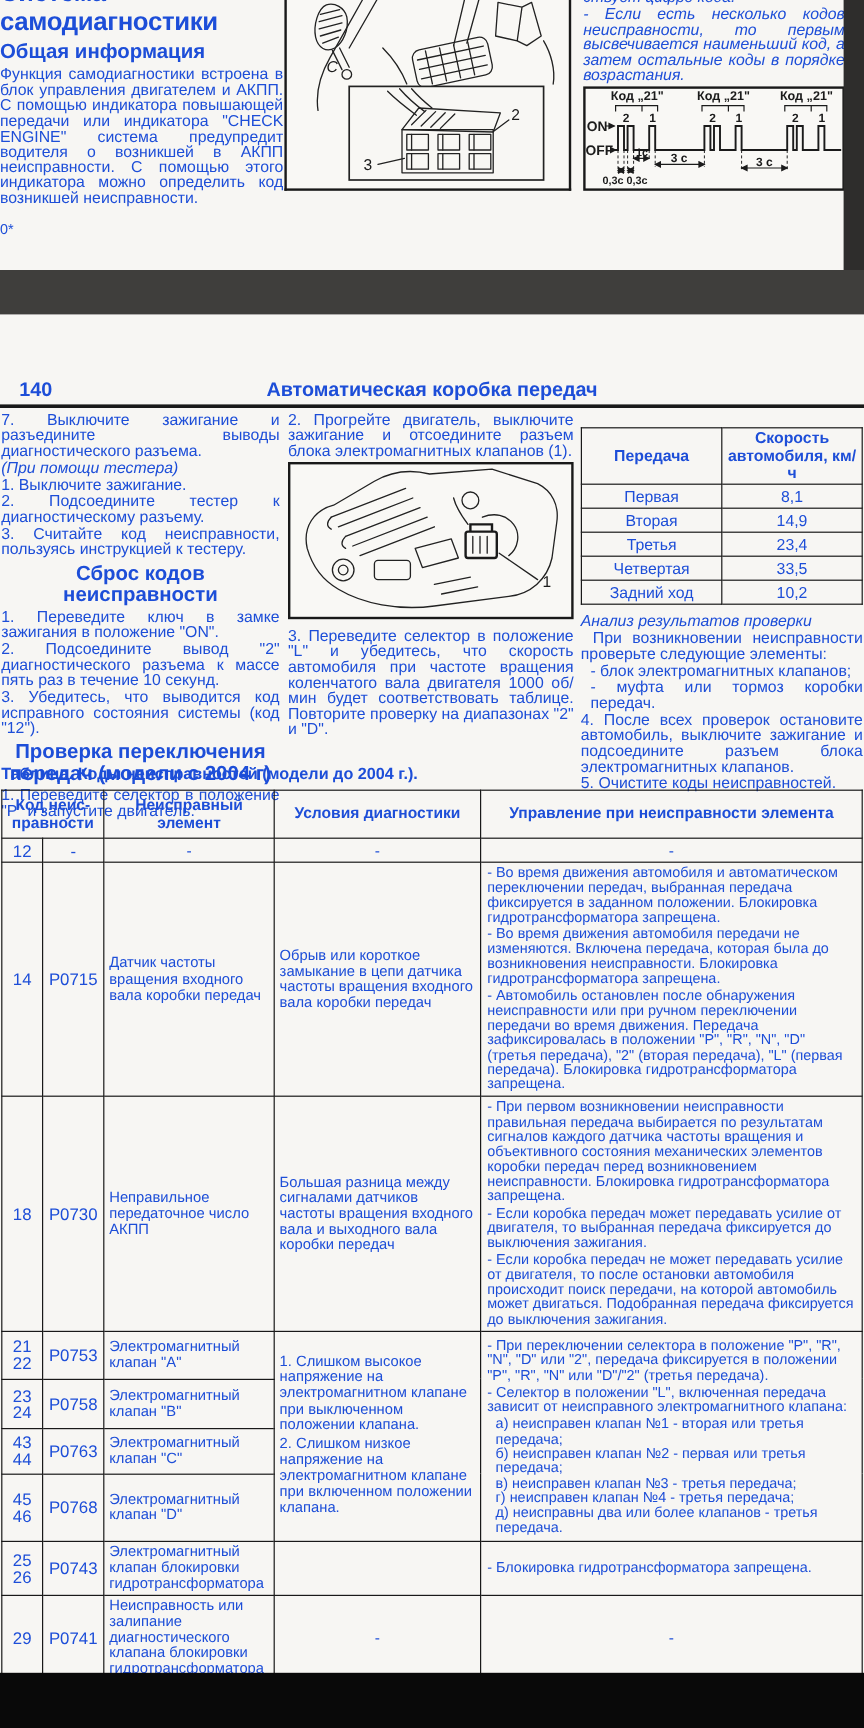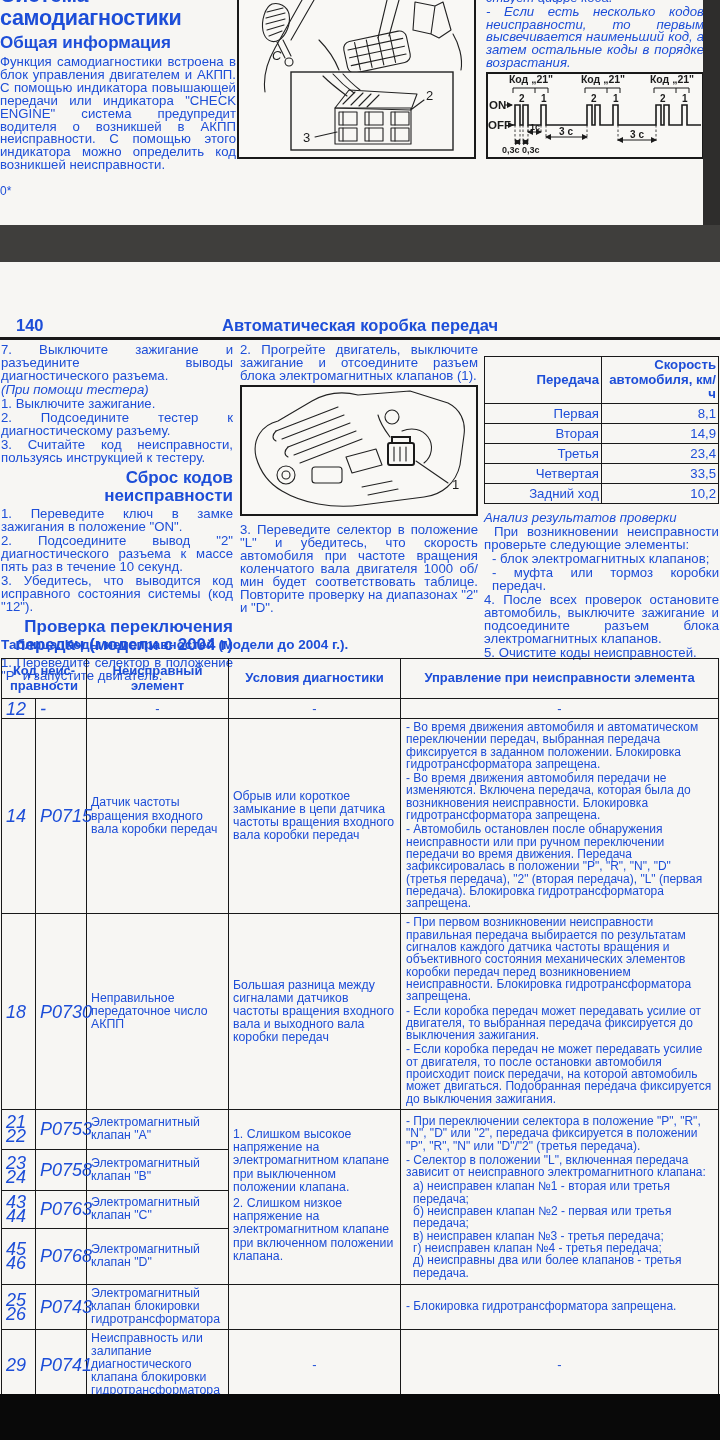--- a/index.html
+++ b/index.html
@@ -29,36 +29,36 @@
   
   .main{position:absolute;left:0;top:316px;width:720px;}
   .pageno{position:absolute;left:16px;top:0;font-size:16.5px;font-weight:bold;}
   .ptitle{position:absolute;left:0;top:0;width:100%;text-align:center;font-size:16.5px;font-weight:bold;}
   .hrule{position:absolute;left:0;top:21px;width:720px;height:2.5px;background:#191919;}
   .col{position:absolute;font-size:13.2px;line-height:13px;}
   .col p{margin:0 0 1px;text-align:justify;}
   .colL{left:1px;top:27px;width:232px;}
   .colM{left:240px;top:27px;width:238px;}
   .colR{left:484px;top:40px;width:235px;}
-  .col h3{font-size:17px;line-height:18px;font-weight:bold;margin:5px 0 2px;text-align:right;}
+  .col h3{font-size:17px;line-height:18px;font-weight:bold;margin:5px 0 2px;text-align:center;}
   .it{font-style:italic;}
   .indent{text-indent:10px;}
   .dashitem{padding-left:8px;}
   .engine-fig{box-sizing:border-box;border:2px solid #191919;height:131px;margin:3px 0 7px;background:#f9f8f5;}
   
   .gtable{width:100%;border-collapse:collapse;table-layout:fixed;margin:0 0 7px 0;}
-  .gtable th,.gtable td{border:1.6px solid #191919;text-align:right;font-size:13.2px;padding:1px 2px;}
+  .gtable th,.gtable td{border:1.6px solid #191919;text-align:center;font-size:13.2px;padding:1px 2px;}
   .gtable th{font-weight:bold;line-height:14.5px;height:32px;}
   .gtable td{height:17px;}
   
   .dtc-caption{position:absolute;left:1px;top:321px;font-size:13.5px;font-weight:bold;}
   .dtc{position:absolute;left:1px;top:342px;width:717px;border-collapse:collapse;table-layout:fixed;}
   .dtc th,.dtc td{border:1.6px solid #191919;padding:2px 4px;vertical-align:middle;box-sizing:border-box;}
   .dtc th{font-size:13px;font-weight:bold;text-align:center;line-height:14.5px;white-space:pre-line;}
-  .dtc td.code{ text-align:left;font-size:18px;white-space:pre-line;line-height:14px;font-style:italic;}
+  .dtc td.code{ text-align:center;font-size:14px;white-space:pre-line;line-height:14px;}
   .dtc td.el,.dtc td.cond{font-size:12.3px;line-height:13.2px;}
   .dtc td.cond p{margin:0 0 3px;text-align:left;}
   .dtc td.ctrl{font-size:12px;line-height:12.3px;padding:2px 5px;}
   .dtc td.ctrl p{margin:0 0 2px;text-align:left;}
   .dtc td.ctrl p.sub{margin:0;padding-left:7px;}
   .dtc td.dash{text-align:center;font-size:13px;}
   
   .sk{stroke:#222;stroke-width:1.1;fill:none;stroke-linecap:round;stroke-linejoin:round;}
   .skb{stroke:#1a1a1a;stroke-width:2;fill:none;}
   .figtext{font-family:"Liberation Sans",sans-serif;font-size:13px;fill:#1b1b1b;}

